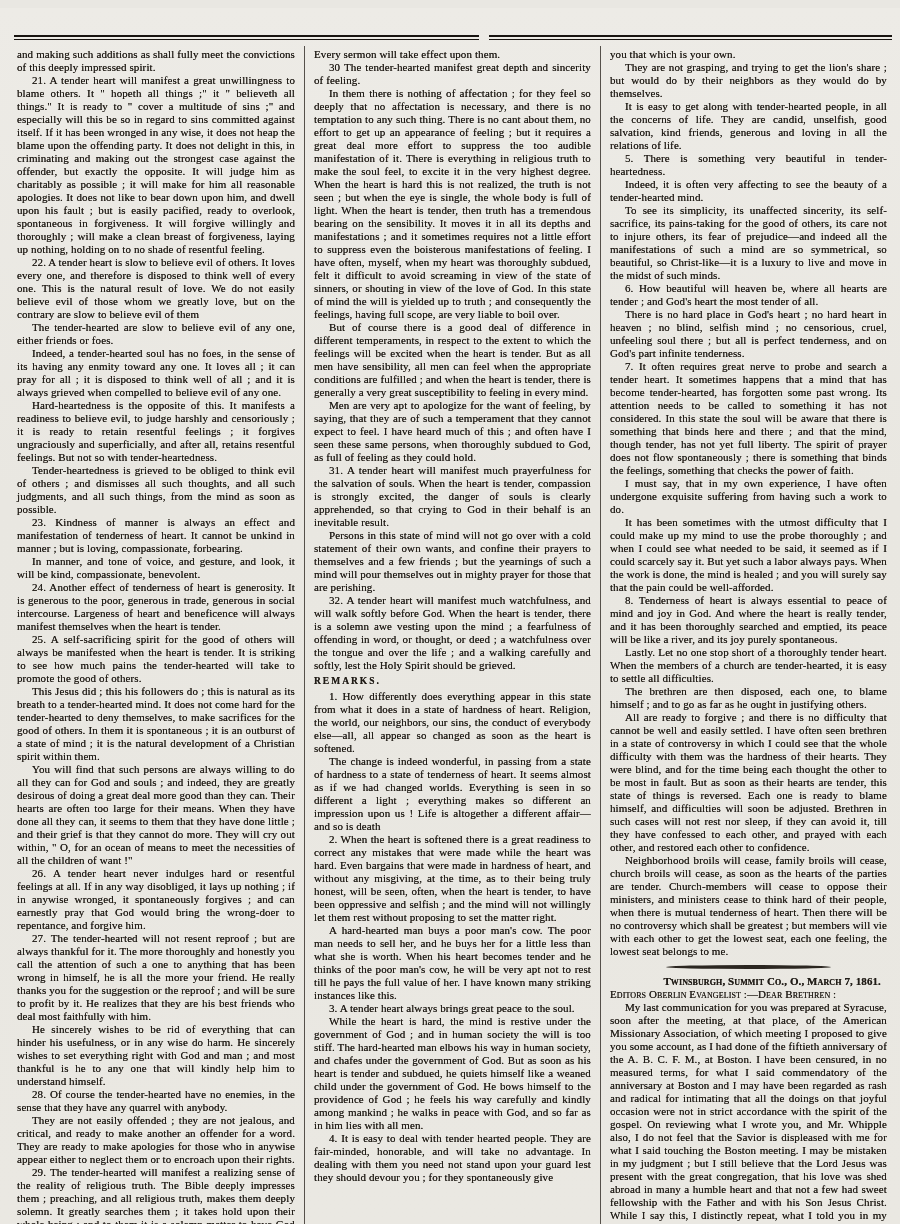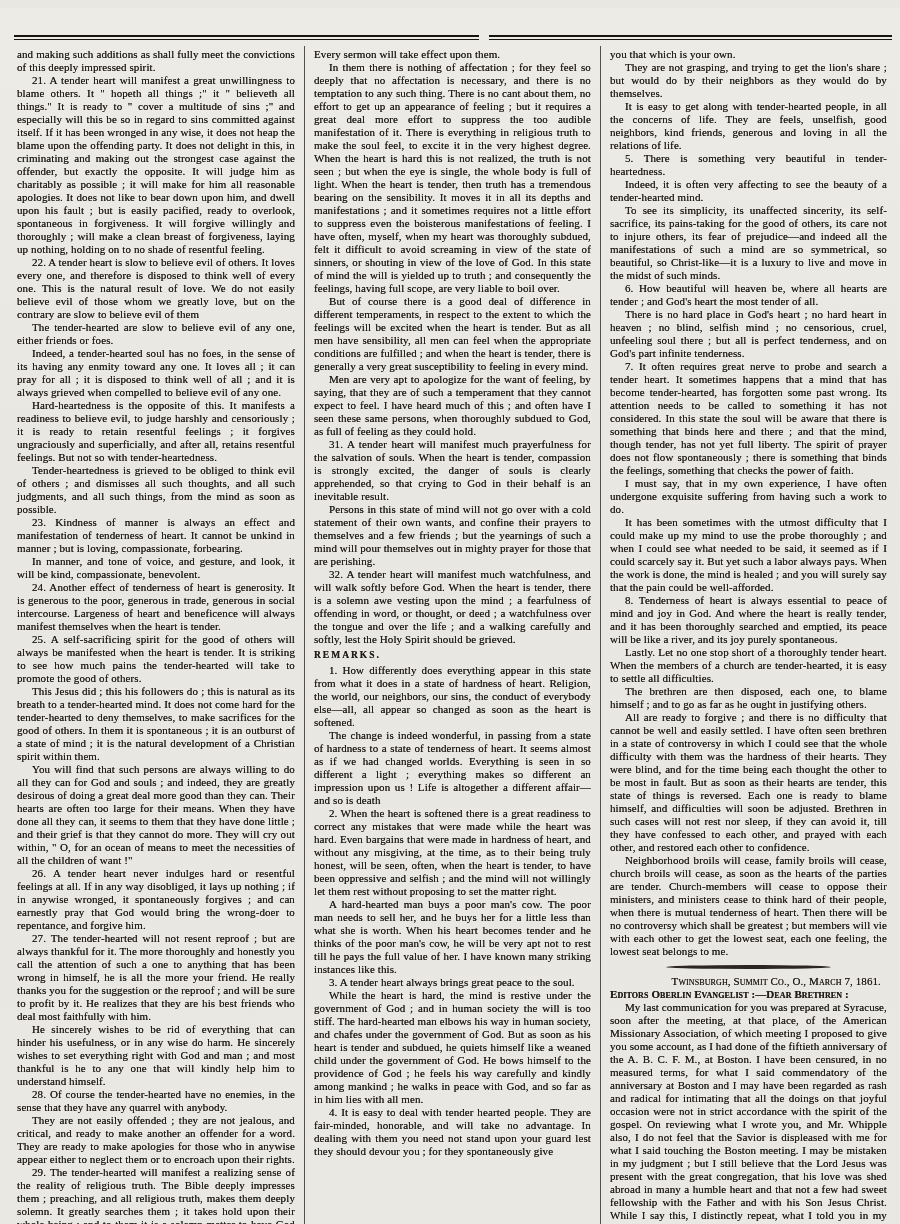--- a/index.html
+++ b/index.html
@@ -40,25 +40,25 @@
   .col + .col { border-left:1px solid #55504a; }
   .col p { margin:0; text-indent:15px; }
   .col p.cont { text-indent:0; }
   .col p.h {
     text-indent:0; text-align:left;
     font-size:9.5px; font-weight:bold; letter-spacing:2px;
     margin:3px 0 2px 0;
   }
   .col p.dateline {
     text-indent:0; text-align:right;
-    font-variant:small-caps; font-weight:normal;
+    font-variant:small-caps; font-weight:bold;
     padding-right:6px; margin-top:2px;
   }
   .col p.salutation {
-    text-indent:0; font-variant:small-caps; font-weight:bold;
+    text-indent:0; font-variant:small-caps; font-weight:normal;
   }
   .swell {
     width:165px; height:4px; background:#2b2620;
     border-radius:50%; margin:7px auto 6px auto;
   }
 </style>
 </head>
 <body>
 
 <div class="page">
@@ -83,39 +83,40 @@
         <p class="p">You will find that such persons are always willing to do all they can for God and souls ; and indeed, they are greatly desirous of doing a great deal more good than they can. Their hearts are often too large for their means. When they have done all they can, it seems to them that they have done little ; and their grief is that they cannot do more. They will cry out within, " O, for an ocean of means to meet the necessities of all the children of want !"</p>
         <p class="p">26. A tender heart never indulges hard or resentful feelings at all. If in any way disobliged, it lays up nothing ; if in anywise wronged, it spontaneously forgives ; and can earnestly pray that God would bring the wrong-doer to repentance, and forgive him.</p>
         <p class="p">27. The tender-hearted will not resent reproof ; but are always thankful for it. The more thoroughly and honestly you call the attention of such a one to anything that has been wrong in himself, he is all the more your friend. He really thanks you for the suggestion or the reproof ; and will be sure to profit by it. He realizes that they are his best friends who deal most faithfully with him.</p>
         <p class="p">He sincerely wishes to be rid of everything that can hinder his usefulness, or in any wise do harm. He sincerely wishes to set everything right with God and man ; and most thankful is he to any one that will kindly help him to understand himself.</p>
         <p class="p">28. Of course the tender-hearted have no enemies, in the sense that they have any quarrel with anybody.</p>
         <p class="p">They are not easily offended ; they are not jealous, and critical, and ready to make another an offender for a word. They are ready to make apologies for those who in anywise appear either to neglect them or to encroach upon their rights.</p>
         <p class="p">29. The tender-hearted will manifest a realizing sense of the reality of religious truth. The Bible deeply impresses them ; preaching, and all religious truth, makes them deeply solemn. It greatly searches them ; it takes hold upon their whole being ; and to them it is a solemn matter to have God speak to them. In this state of mind they are easily and savingly influenced by the truth of God.</p>
       </div>
     <div class="col">
         <p class="cont">Every sermon will take effect upon them.</p>
+        <p class="p">30 The tender-hearted manifest great depth and sincerity of feeling.</p>
         <p class="p">In them there is nothing of affectation ; for they feel so deeply that no affectation is necessary, and there is no temptation to any such thing. There is no cant about them, no effort to get up an appearance of feeling ; but it requires a great deal more effort to suppress the too audible manifestation of it. There is everything in religious truth to make the soul feel, to excite it in the very highest degree. When the heart is hard this is not realized, the truth is not seen ; but when the eye is single, the whole body is full of light. When the heart is tender, then truth has a tremendous bearing on the sensibility. It moves it in all its depths and manifestations ; and it sometimes requires not a little effort to suppress even the boisterous manifestations of feeling. I have often, myself, when my heart was thoroughly subdued, felt it difficult to avoid screaming in view of the state of sinners, or shouting in view of the love of God. In this state of mind the will is yielded up to truth ; and consequently the feelings, having full scope, are very liable to boil over.</p>
         <p class="p">But of course there is a good deal of difference in different temperaments, in respect to the extent to which the feelings will be excited when the heart is tender. But as all men have sensibility, all men can feel when the appropriate conditions are fulfilled ; and when the heart is tender, there is generally a very great susceptibility to feeling in every mind.</p>
         <p class="p">Men are very apt to apologize for the want of feeling, by saying, that they are of such a temperament that they cannot expect to feel. I have heard much of this ; and often have I seen these same persons, when thoroughly subdued to God, as full of feeling as they could hold.</p>
         <p class="p">31. A tender heart will manifest much prayerfulness for the salvation of souls. When the heart is tender, compassion is strongly excited, the danger of souls is clearly apprehended, so that crying to God in their behalf is an inevitable result.</p>
         <p class="p">Persons in this state of mind will not go over with a cold statement of their own wants, and confine their prayers to themselves and a few friends ; but the yearnings of such a mind will pour themselves out in mighty prayer for those that are perishing.</p>
         <p class="p">32. A tender heart will manifest much watchfulness, and will walk softly before God. When the heart is tender, there is a solemn awe vesting upon the mind ; a fearfulness of offending in word, or thought, or deed ; a watchfulness over the tongue and over the life ; and a walking carefully and softly, lest the Holy Spirit should be grieved.</p>
         <p class="h">REMARKS.</p>
         <p class="p">1. How differently does everything appear in this state from what it does in a state of hardness of heart. Religion, the world, our neighbors, our sins, the conduct of everybody else—all, all appear so changed as soon as the heart is softened.</p>
         <p class="p">The change is indeed wonderful, in passing from a state of hardness to a state of tenderness of heart. It seems almost as if we had changed worlds. Everything is seen in so different a light ; everything makes so different an impression upon us ! Life is altogether a different affair—and so is death</p>
         <p class="p">2. When the heart is softened there is a great readiness to correct any mistakes that were made while the heart was hard. Even bargains that were made in hardness of heart, and without any misgiving, at the time, as to their being truly honest, will be seen, often, when the heart is tender, to have been oppressive and selfish ; and the mind will not willingly let them rest without proposing to set the matter right.</p>
         <p class="p">A hard-hearted man buys a poor man's cow. The poor man needs to sell her, and he buys her for a little less than what she is worth. When his heart becomes tender and he thinks of the poor man's cow, he will be very apt not to rest till he pays the full value of her. I have known many striking instances like this.</p>
         <p class="p">3. A tender heart always brings great peace to the soul.</p>
         <p class="p">While the heart is hard, the mind is restive under the government of God ; and in human society the will is too stiff. The hard-hearted man elbows his way in human society, and chafes under the government of God. But as soon as his heart is tender and subdued, he quiets himself like a weaned child under the government of God. He bows himself to the providence of God ; he feels his way carefully and kindly among mankind ; he walks in peace with God, and so far as in him lies with all men.</p>
         <p class="p">4. It is easy to deal with tender hearted people. They are fair-minded, honorable, and will take no advantage. In dealing with them you need not stand upon your guard lest they should devour you ; for they spontaneously give</p>
       </div>
     <div class="col">
         <p class="cont">you that which is your own.</p>
         <p class="p">They are not grasping, and trying to get the lion's share ; but would do by their neighbors as they would do by themselves.</p>
-        <p class="p">It is easy to get along with tender-hearted people, in all the concerns of life. They are feels, unselfish, good neighbors, kind friends, generous and loving in all the relations of life.</p>
+        <p class="p">It is easy to get along with tender-hearted people, in all the concerns of life. They are candid, unselfish, good salvation, kind friends, generous and loving in all the relations of life.</p>
         <p class="p">5. There is something very beautiful in tender-heartedness.</p>
         <p class="p">Indeed, it is often very affecting to see the beauty of a tender-hearted mind.</p>
         <p class="p">To see its simplicity, its unaffected sincerity, its self-sacrifice, its pains-taking for the good of others, its care not to injure others, its fear of prejudice—and indeed all the manifestations of such a mind are so symmetrical, so beautiful, so Christ-like—it is a luxury to live and move in the midst of such minds.</p>
         <p class="p">6. How beautiful will heaven be, where all hearts are tender ; and God's heart the most tender of all.</p>
         <p class="p">There is no hard place in God's heart ; no hard heart in heaven ; no blind, selfish mind ; no censorious, cruel, unfeeling soul there ; but all is perfect tenderness, and on God's part infinite tenderness.</p>
         <p class="p">7. It often requires great nerve to probe and search a tender heart. It sometimes happens that a mind that has become tender-hearted, has forgotten some past wrong. Its attention needs to be called to something it has not considered. In this state the soul will be aware that there is something that binds here and there ; and that the mind, though tender, has not yet full liberty. The spirit of prayer does not flow spontaneously ; there is something that binds the feelings, something that checks the power of faith.</p>
         <p class="p">I must say, that in my own experience, I have often undergone exquisite suffering from having such a work to do.</p>
         <p class="p">It has been sometimes with the utmost difficulty that I could make up my mind to use the probe thoroughly ; and when I could see what needed to be said, it seemed as if I could scarcely say it. But yet such a labor always pays. When the work is done, the mind is healed ; and you will surely say that the pain could be well-afforded.</p>
         <p class="p">8. Tenderness of heart is always essential to peace of mind and joy in God. And where the heart is really tender, and it has been thoroughly searched and emptied, its peace will be like a river, and its joy purely spontaneous.</p>
         <p class="p">Lastly. Let no one stop short of a thoroughly tender heart. When the members of a church are tender-hearted, it is easy to settle all difficulties.</p>

